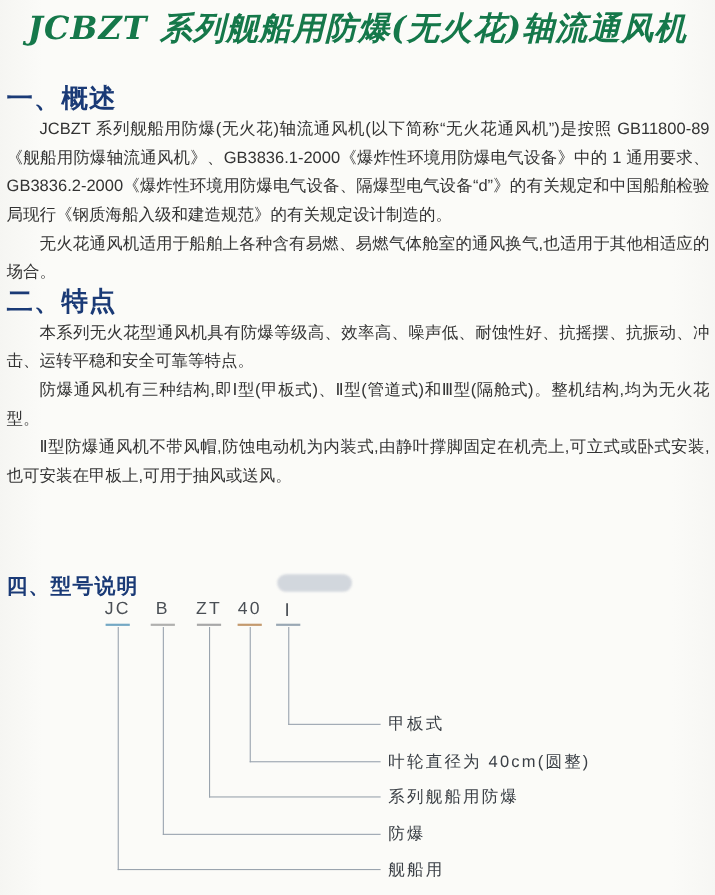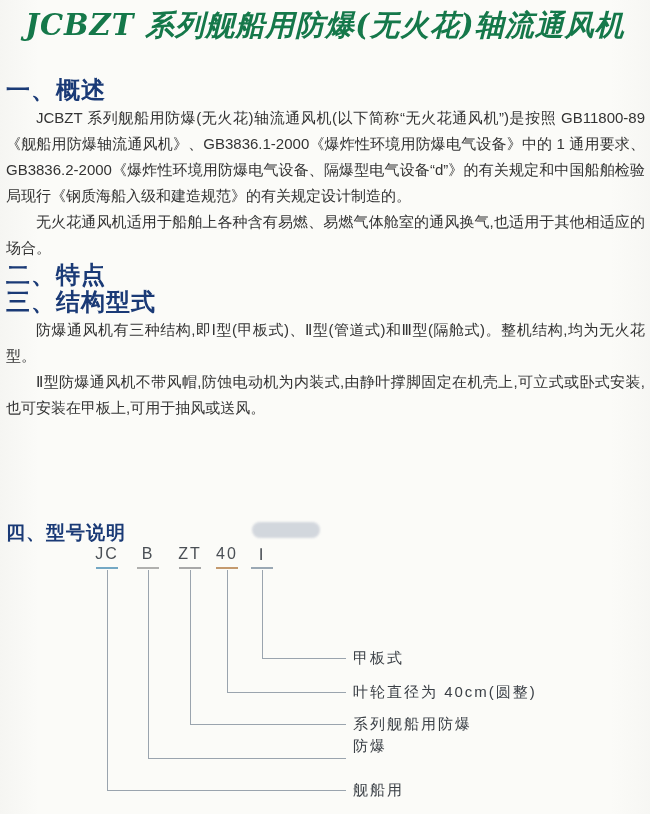--- a/index.html
+++ b/index.html
@@ -124,44 +124,44 @@
     left: 353px;
     font-size: 15px;
     color: #3a3f45;
     letter-spacing: 2px;
     white-space: nowrap;
     text-align: center;
   }
   .l-i  { top: 104px; }
   .l-40 { top: 138px; }
   .l-zt { top: 170px; }
-  .l-b  { top: 192px; }
+  .l-b  { top: 204px; }
   .l-jc { top: 236px; }
 </style>
 </head>
 <body>
 
 <div class="page">
 
   <div class="doc-title">JCBZT 系列舰船用防爆(无火花)轴流通风机</div>
 
   <div class="content">
 
     <div>
       <div class="sec-heading">一、概述</div>
       <p class="para">JCBZT 系列舰船用防爆(无火花)轴流通风机(以下简称“无火花通风机”)是按照 GB11800-89《舰船用防爆轴流通风机》、GB3836.1-2000《爆炸性环境用防爆电气设备》中的 1 通用要求、GB3836.2-2000《爆炸性环境用防爆电气设备、隔爆型电气设备“d”》的有关规定和中国船舶检验局现行《钢质海船入级和建造规范》的有关规定设计制造的。</p>
       <p class="para">无火花通风机适用于船舶上各种含有易燃、易燃气体舱室的通风换气,也适用于其他相适应的场合。</p>
     </div>
 
     <div>
       <div class="sec-heading">二、特点</div>
+      <p class="para">本系列无火花型通风机具有防爆等级高、效率高、噪声低、耐蚀性好、抗摇摆、抗振动、冲击、运转平稳和安全可靠等特点。</p>
     </div>
 
     <div>
-      <div class="sec-heading">三、结构型式</div>
       <p class="para">防爆通风机有三种结构,即Ⅰ型(甲板式)、Ⅱ型(管道式)和Ⅲ型(隔舱式)。整机结构,均为无火花型。</p>
       <p class="para">Ⅱ型防爆通风机不带风帽,防蚀电动机为内装式,由静叶撑脚固定在机壳上,可立式或卧式安装,也可安装在甲板上,可用于抽风或送风。</p>
 
     </div>
 
   </div>
 
   <div class="h4-heading">四、型号说明</div>
 
   <div class="scan-smudge"></div>

